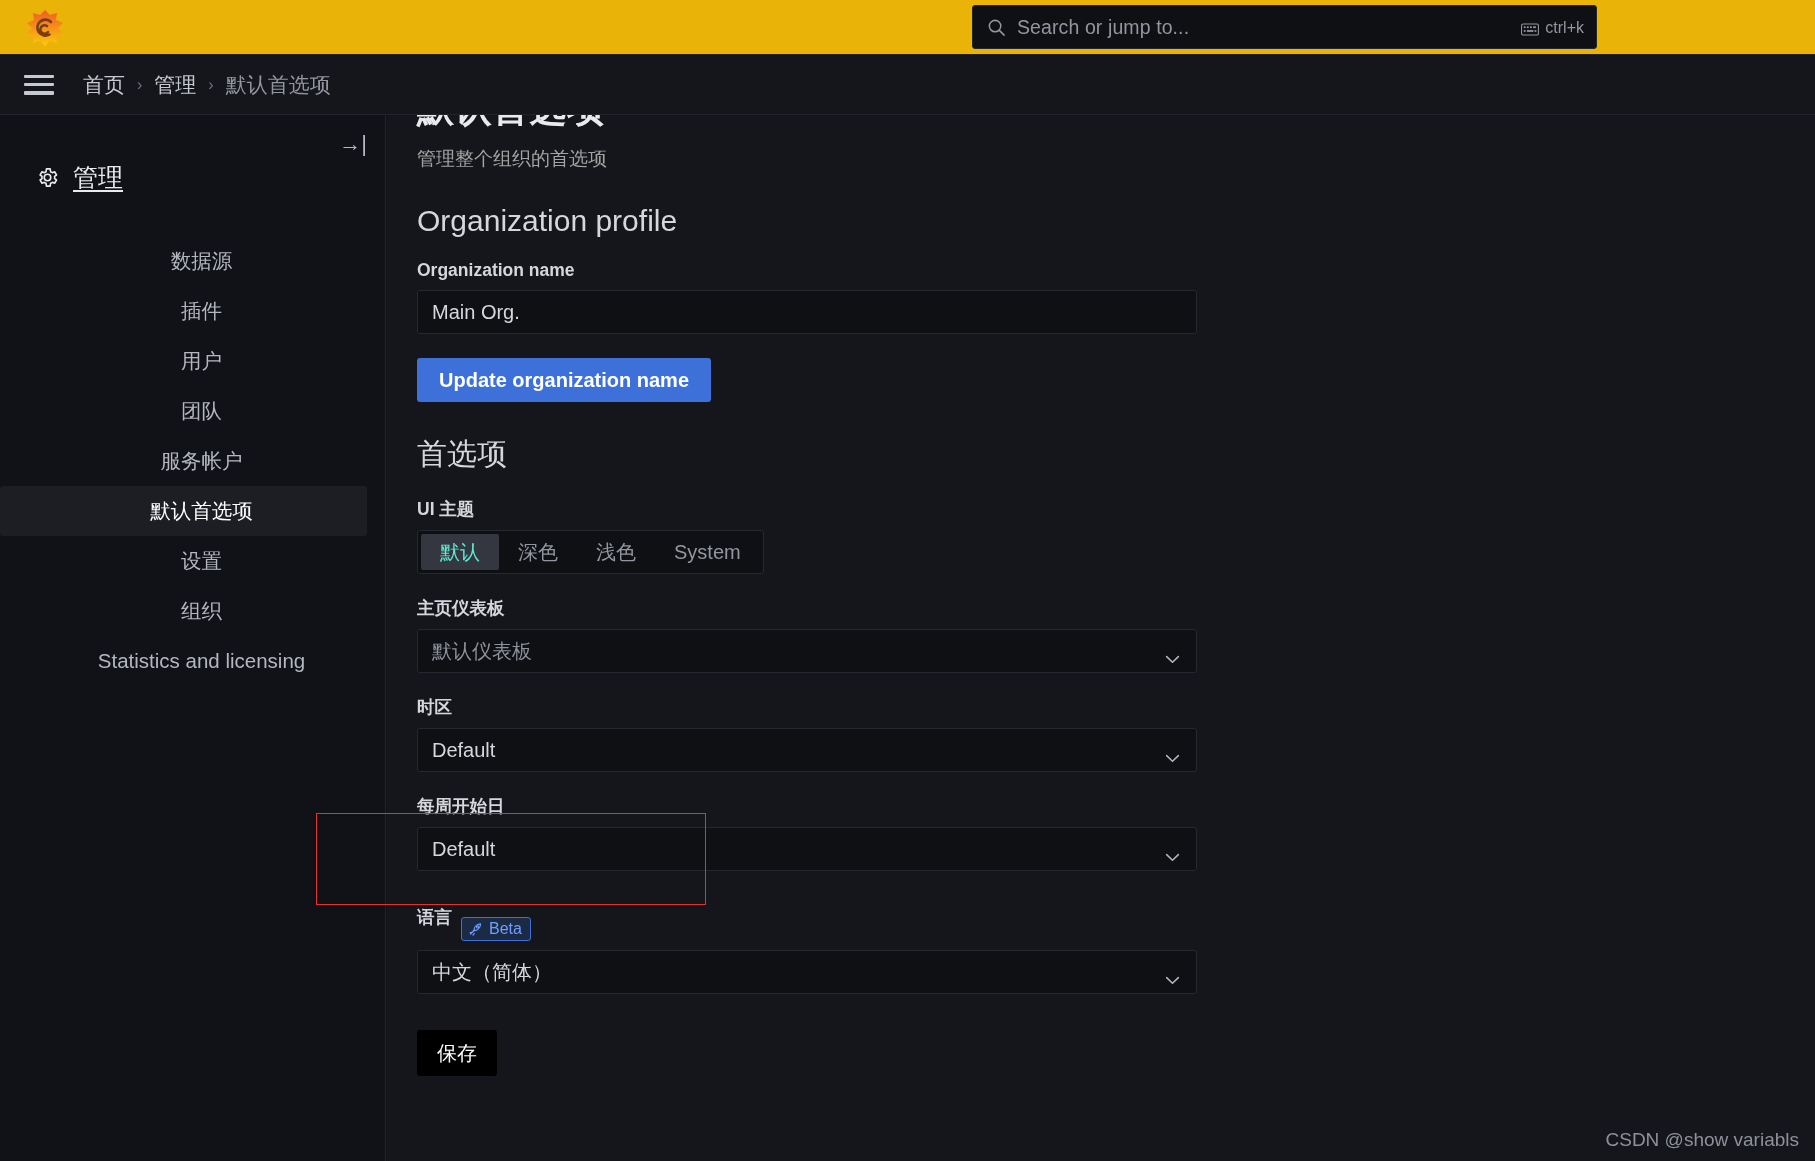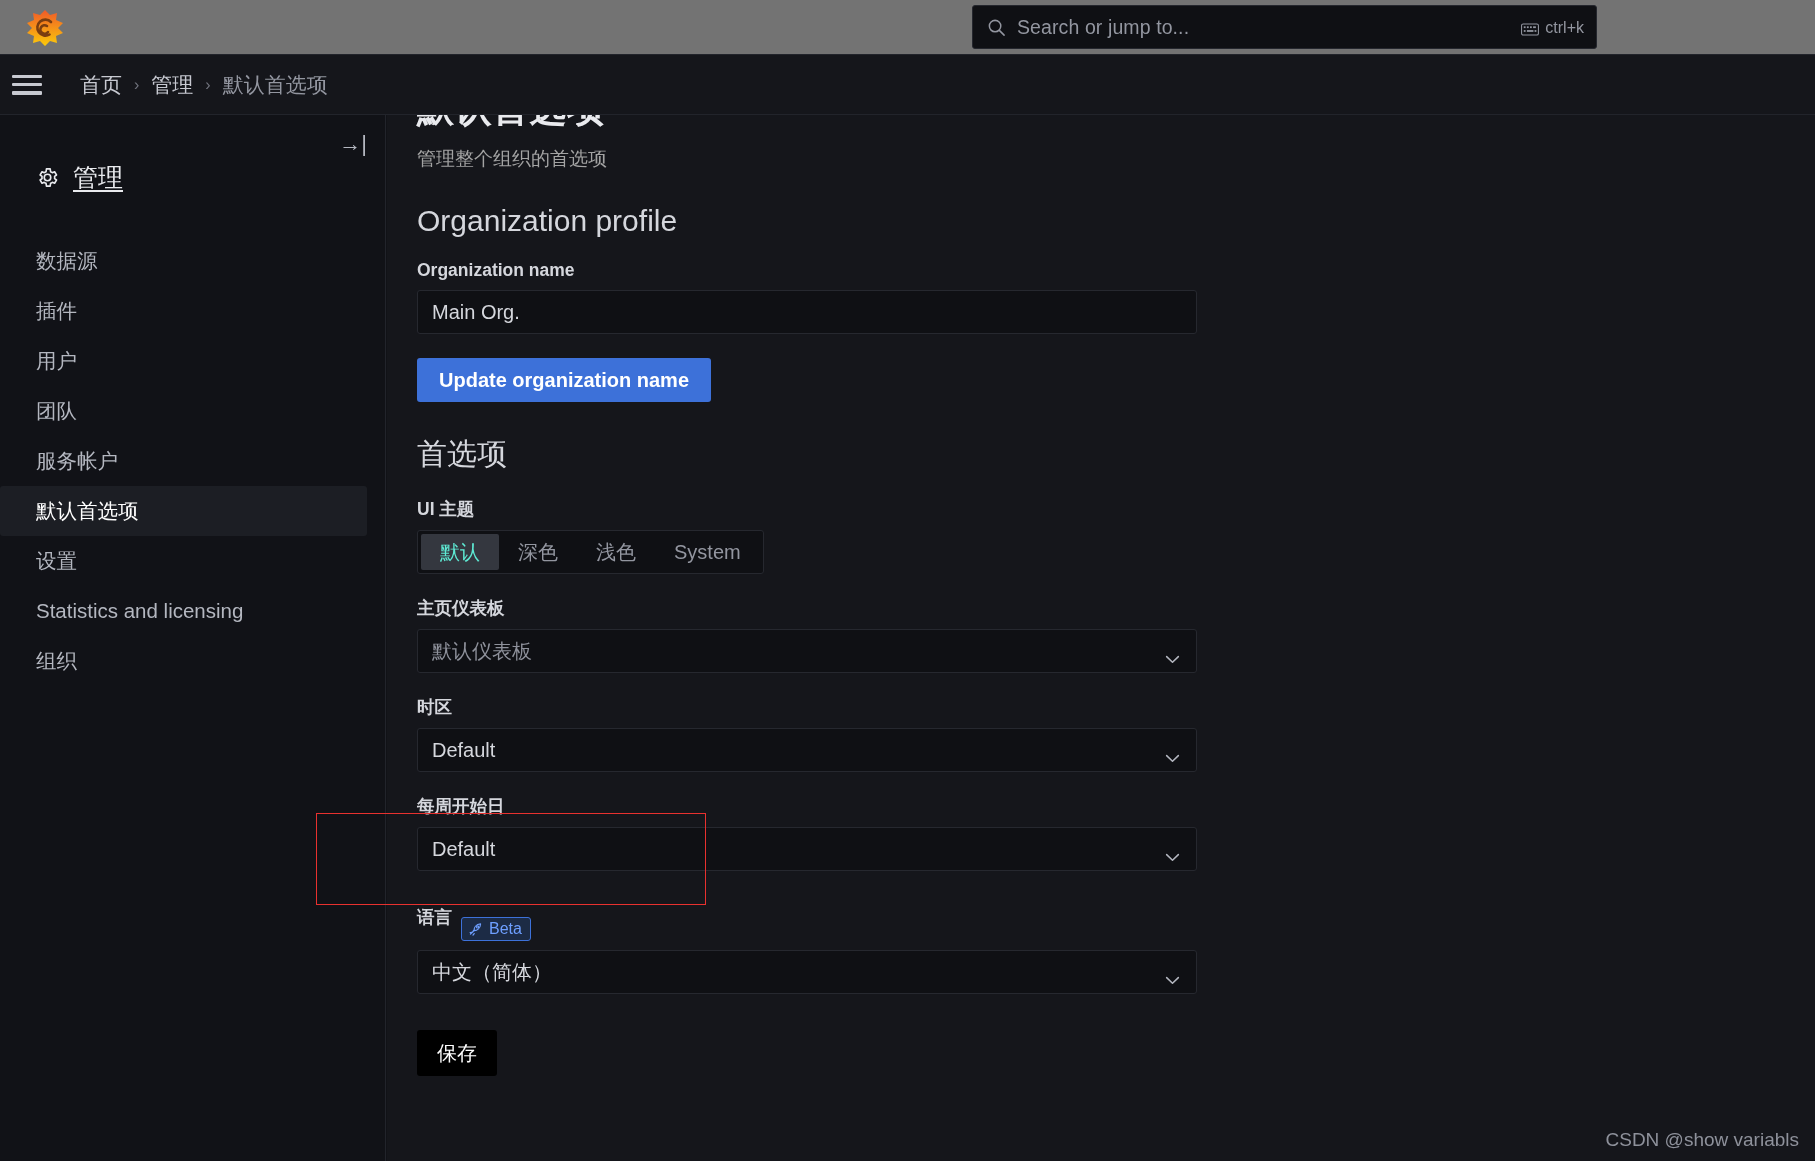--- a/index.html
+++ b/index.html
@@ -7,21 +7,21 @@
     width: 1815px; height: 1161px;
     background: #111217;
     font-family: "Liberation Sans", "DejaVu Sans", sans-serif;
     overflow: hidden;
   }
   body { position: relative; }
 
   
   .topbar {
     position: absolute; top: 0; left: 0; width: 1815px; height: 55px;
-    background: #737373;
+    background: #eab308;
     border-bottom: 1px solid #22242b;
     display: flex; align-items: center;
   }
   .logo { position: absolute; left: 25px; top: 8px; width: 40px; height: 40px; }
 
   .searchbox {
     position: absolute; left: 972px; top: 5px;
     width: 625px; height: 44px;
     background: #0f1014;
     border: 1px solid #25272e;
@@ -36,23 +36,22 @@
     height: 24px; display: flex; align-items: center; gap: 6px;
     color: #9396a0; font-size: 16px;
   }
   .kbd-icon { width: 18px; height: 13px; }
 
   
   .crumbbar {
     position: absolute; top: 55px; left: 0; width: 1815px; height: 60px;
     background: #15161b;
     border-bottom: 1px solid #22242b;
-    display: flex; align-items: center; padding-left: 12px;
+    display: flex; align-items: center; padding-left: 24px;
     z-index: 5;
-    gap: 9px;
   }
   .hamburger { width: 30px; height: 20px; display: flex; flex-direction: column;
     justify-content: space-between; cursor: pointer; }
   .hamburger span { display: block; height: 3.5px; background: #c7c9d1; border-radius: 1px; }
   .crumbs { display: flex; align-items: center; margin-left: 29px; }
   .crumb { color: #c7c9d1; font-size: 21px; }
   .crumb.last { color: #9396a0; }
   .crumb-sep { color: #70737d; font-size: 16px; margin: 0 12px; }
 
   
@@ -71,21 +70,21 @@
   }
   .gear-icon { width: 23px; height: 23px; }
   .side-head-label {
     color: #e9eaee; font-size: 25px;
     text-decoration: underline; text-underline-offset: 4px;
   }
   .nav { margin-top: 42px; }
   .nav-item {
     position: relative; height: 50px; display: flex; align-items: center;
     padding-left: 36px; margin: 0 18px 0 0; border-radius: 3px;
-    color: #b4b7c0; font-size: 20.5px; cursor: pointer;
+    color: #b4b7c0; font-size: 20.5px; cursor: pointer; justify-content: center;
   }
   .nav-item.active { background: #1c1e24; color: #ffffff; }
   .nav-item.active::before {
     content: ""; position: absolute; left: -18px; top: 7px;
     width: 5px; height: 36px; background: #f55f3e; border-radius: 2px;
   }
 
   
   .main {
     position: absolute; top: 92px; left: 387px;
@@ -255,24 +254,24 @@
     <div class="nav-item">
       <span>服务帐户</span>
     </div>
     <div class="nav-item active">
       <span>默认首选项</span>
     </div>
     <div class="nav-item">
       <span>设置</span>
     </div>
     <div class="nav-item">
+      <span>组织</span>
+    </div>
+    <div class="nav-item">
       <span>Statistics and licensing</span>
-    </div>
-    <div class="nav-item">
-      <span>组织</span>
     </div>
   </div>
 </div>
 
 <div class="main">
 
   <div class="page-title">默认首选项</div>
   <div class="page-sub">管理整个组织的首选项</div>
 
   

